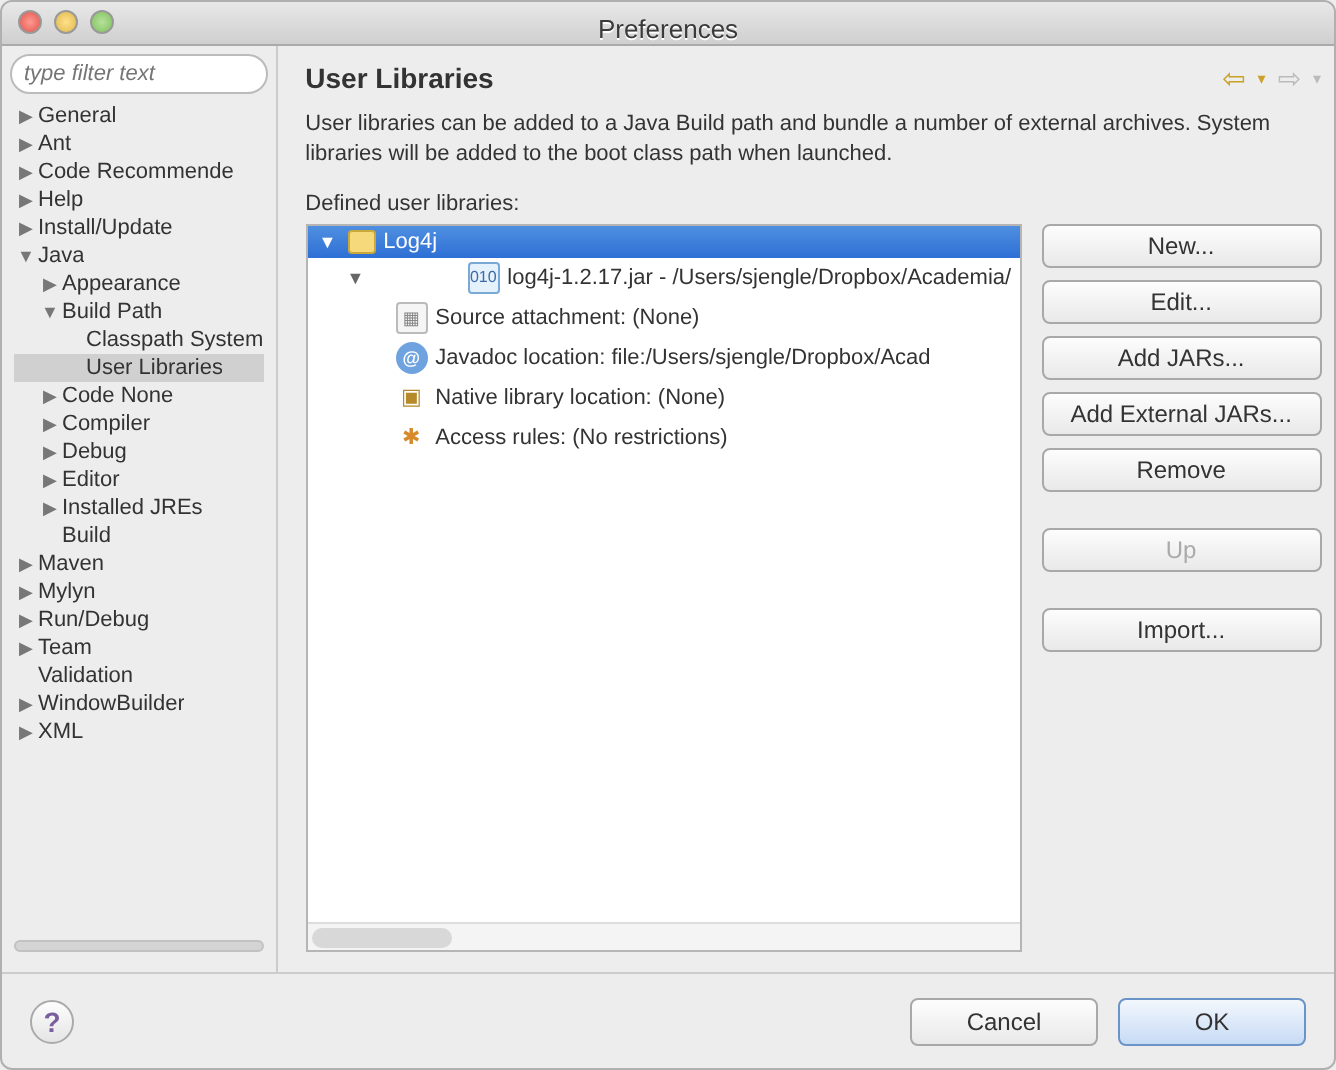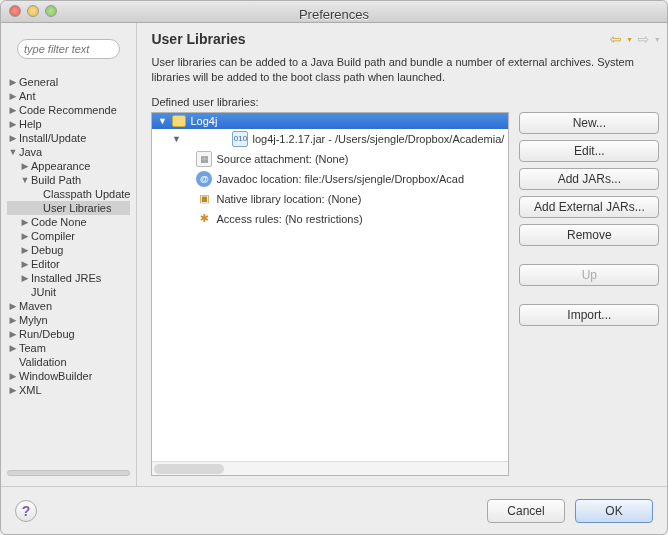--- a/index.html
+++ b/index.html
@@ -4,21 +4,21 @@
 <style>
 * { box-sizing: border-box; margin: 0; padding: 0; font-family: "Lucida Grande", "Helvetica Neue", Arial, sans-serif; font-size: 11px; }
 body { background: #ededed; width: 668px; height: 535px; overflow: hidden; display: flex; flex-direction: column; border: 1px solid #b0b0b0; border-radius: 6px; }
 .titlebar { height: 22px; background: linear-gradient(#e8e8e8,#cfcfcf); display: flex; align-items: flex-end; border-bottom: 1px solid #aaa; border-radius: 6px 6px 0 0; position: relative; }
 .traffic { position:absolute; left:8px; top:4px; display:flex; gap:6px; }
 .tl { width:12px; height:12px; border-radius:50%; background:#bbb; border:1px solid #999; }
 .tl.r{background:radial-gradient(#ff9a92,#e0544b);} .tl.y{background:radial-gradient(#ffe08a,#e0b74b);} .tl.g{background:radial-gradient(#b6e09a,#7fc25b);}
 .title { margin: 0 auto; color:#3a3a3a; font-size:13px; text-shadow:0 1px 0 #fff; }
 .main { flex:1; display:flex; background:#ededed; }
 .sidebar { width:158px; background:#ededed; border-right:1px solid #ccc; display:flex; flex-direction:column; }
-.filter { margin:16px; }
+.filter { margin:4px; }
 .filter input { width:100%; padding:3px 6px; border:1px solid #bbb; border-radius:10px; background:#fff; color:#888; font-size:11px; font-style:italic; }
 .tree { flex:1; overflow:auto; padding:0 6px 6px 6px; color:#333; }
 .treeitem { display:flex; align-items:center; padding:1px 0; cursor:default; }
 .treeitem .arrow { width:12px; text-align:center; color:#777; font-size:9px;}
 .treeitem .label { white-space:nowrap; overflow:hidden; text-overflow:clip; }
 .ind1{padding-left:12px;} .ind2{padding-left:24px;}
 .treeitem.selected { background:#d0d0d0; }
 .sidebar-bottom { height:26px; display:flex; align-items:center; padding:0 6px; }
 .sidebar-bottom .track{flex:1;height:6px;background:#d4d4d4;border-radius:3px;border:1px solid #c2c2c2;}
 
@@ -49,21 +49,21 @@
 .libbox-scroll .thumb{position:absolute;left:2px;top:2px;width:70px;height:10px;background:#d8d8d8;border-radius:5px;}
 
 .btns { width:140px; display:flex; flex-direction:column; gap:6px; }
 .btn { background:linear-gradient(#fdfdfd,#e9e9e9); border:1px solid #a8a8a8; border-radius:4px; padding:3px 6px; text-align:center; color:#333; cursor:default; font-size:12px;}
 .btn.disabled{color:#aaa;}
 .spacer{height:6px;}
 
 .footer { height:48px; border-top:1px solid #ccc; display:flex; align-items:center; padding:0 14px; }
 .help { width:22px; height:22px; border:1px solid #aaa; border-radius:50%; display:flex; align-items:center; justify-content:center; color:#7a5fa0; font-weight:bold; font-size:14px; background:linear-gradient(#fdfdfd,#e5e5e5); }
 .footer-spacer{flex:1;}
-.footer .btn{width:78px; padding:4px 10px;}
+.footer .btn{width:94px; padding:4px 10px;}
 .footer .btn.primary{background:linear-gradient(#f3f7fd,#c7dbf5);border-color:#6a94c8;}
 </style>
 </head>
 <body>
 
 <div class="titlebar">
   <div class="traffic">
     <div class="tl r"></div>
     <div class="tl y"></div>
     <div class="tl g"></div>
@@ -104,21 +104,21 @@
         <div class="treeitem ind1">
           <span class="arrow">▶</span>
           <span class="label">Appearance</span>
         </div>
         <div class="treeitem ind1">
           <span class="arrow">▼</span>
           <span class="label">Build Path</span>
         </div>
         <div class="treeitem ind2">
           <span class="arrow"></span>
-          <span class="label">Classpath Update</span>
+          <span class="label">Classpath System</span>
         </div>
         <div class="treeitem selected ind2">
           <span class="arrow"></span>
           <span class="label">User Libraries</span>
         </div>
         <div class="treeitem ind1">
           <span class="arrow">▶</span>
           <span class="label">Code None</span>
         </div>
         <div class="treeitem ind1">
@@ -132,21 +132,21 @@
         <div class="treeitem ind1">
           <span class="arrow">▶</span>
           <span class="label">Editor</span>
         </div>
         <div class="treeitem ind1">
           <span class="arrow">▶</span>
           <span class="label">Installed JREs</span>
         </div>
         <div class="treeitem ind1">
           <span class="arrow"></span>
-          <span class="label">JUnit</span>
+          <span class="label">Build</span>
         </div>
         <div class="treeitem">
           <span class="arrow">▶</span>
           <span class="label">Maven</span>
         </div>
         <div class="treeitem">
           <span class="arrow">▶</span>
           <span class="label">Mylyn</span>
         </div>
         <div class="treeitem">

